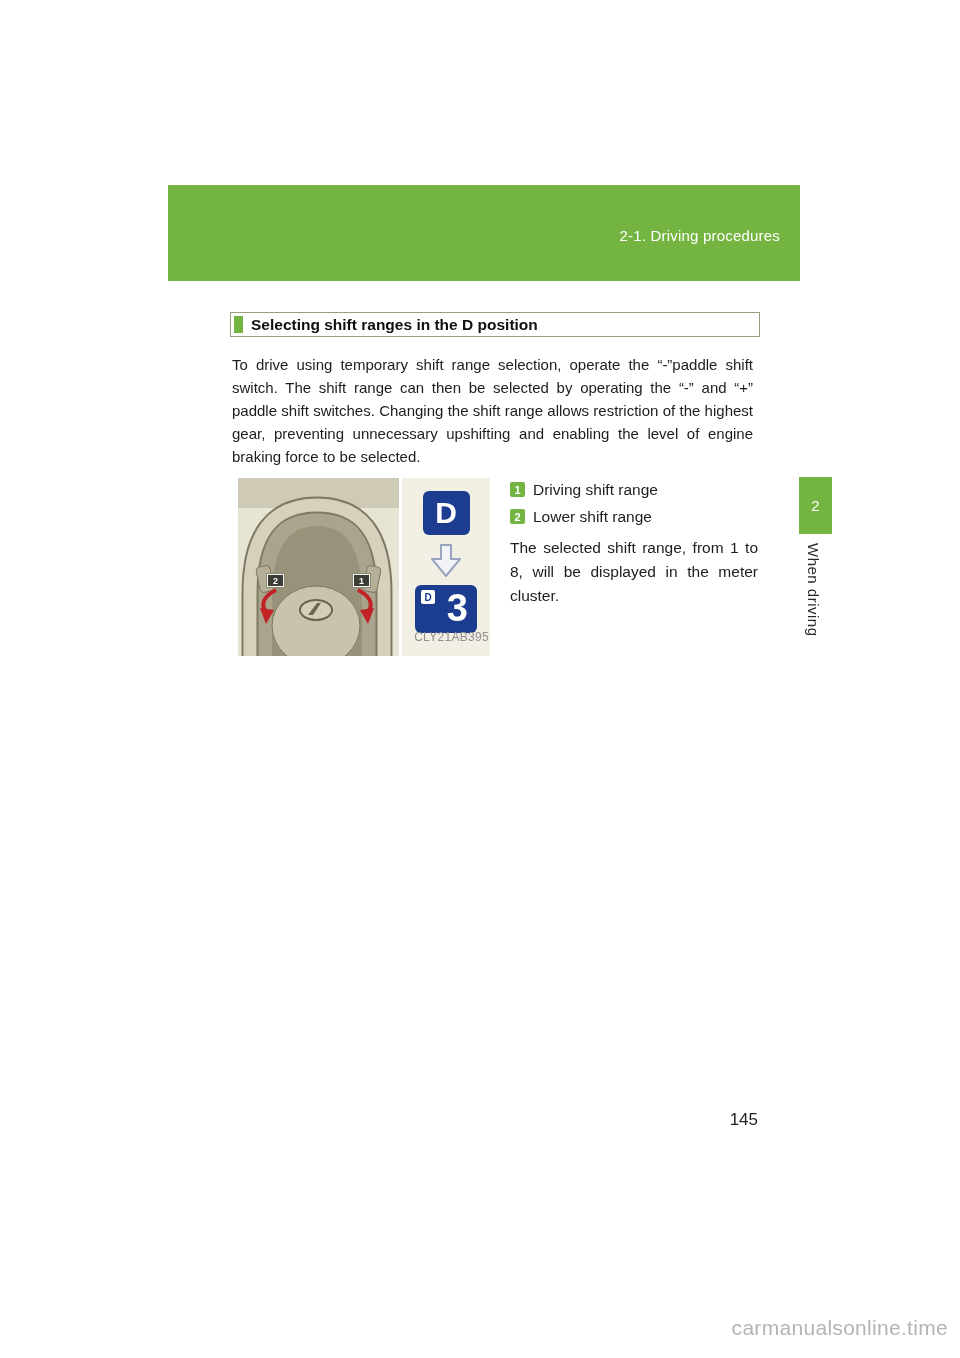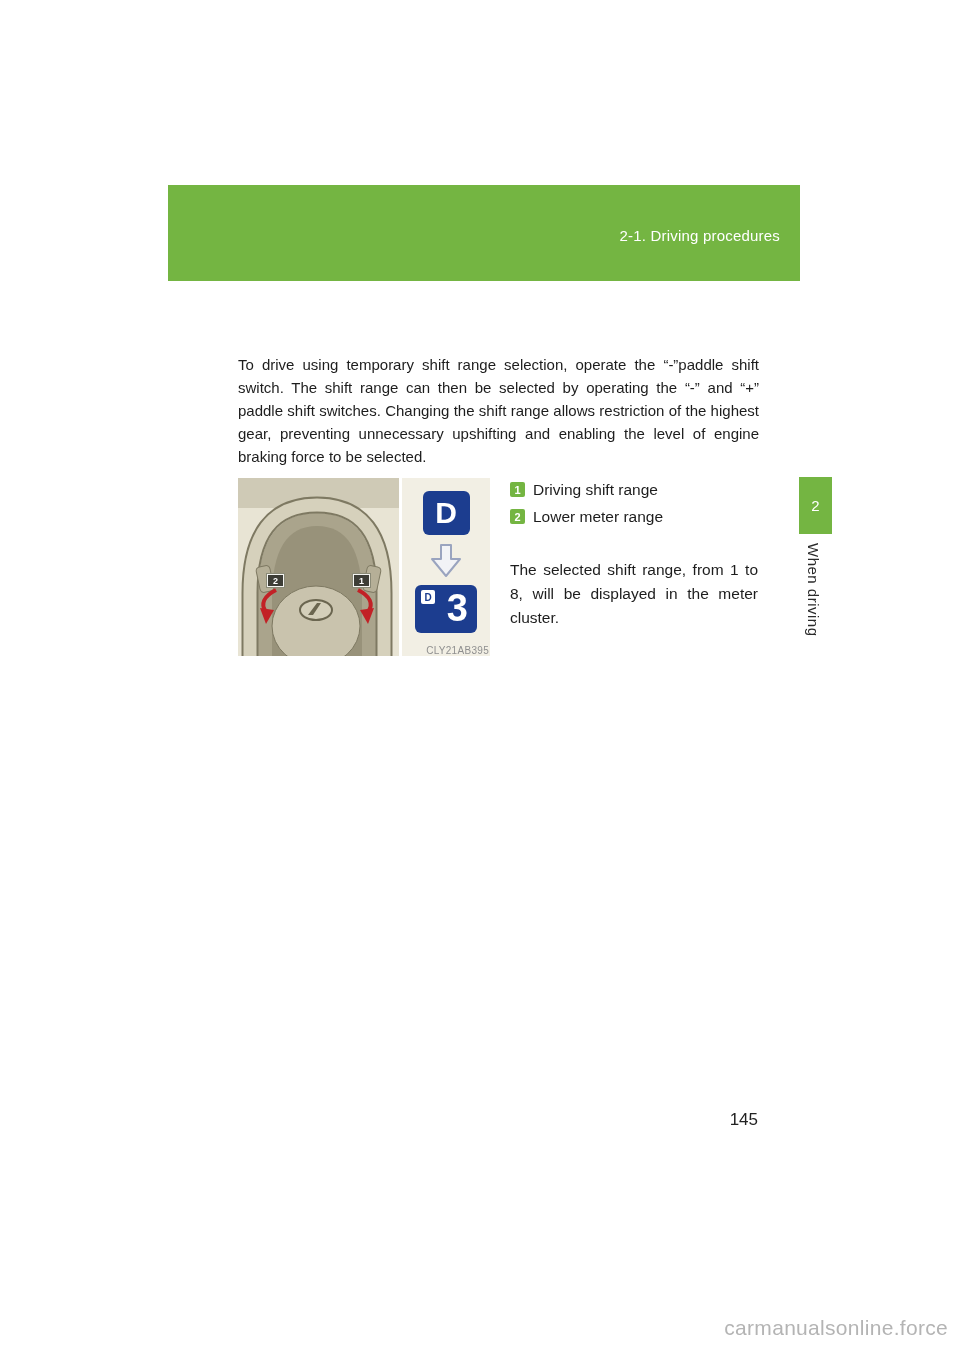--- a/index.html
+++ b/index.html
@@ -49,21 +49,21 @@
   }
   .section-title {
     font-size: 15.5px;
     font-weight: bold;
     color: #0f0f0f;
   }
 
   
   .intro {
     position: absolute;
-    left: 238px; top: 353px;
+    left: 232px; top: 353px;
     width: 521px;
     font-size: 15px;
     line-height: 23px;
     color: #1d1d1d;
     text-align: justify;
   }
 
   
   .figure {
     position: absolute;
@@ -134,22 +134,22 @@
   .disp-num {
     position: absolute;
     right: 9px; top: 50%;
     transform: translateY(-52%);
     color: #ffffff;
     font-size: 38px;
     font-weight: bold;
   }
   .fig-code {
     position: absolute;
-    right: 1px; bottom: 0;
-    font-size: 10px;
+    right: 1px; bottom: 12px;
+    font-size: 12px;
     color: #8f8f8f;
     letter-spacing: 0.3px;
   }
 
   
   .right-col {
     position: absolute;
     left: 510px; top: 478px;
     width: 248px;
     color: #1d1d1d;
@@ -170,21 +170,21 @@
     align-items: center;
     justify-content: center;
     flex-shrink: 0;
     margin: 4px 8px 0 0;
   }
   .bullet-text {
     font-size: 15.5px;
     line-height: 24px;
   }
   .rc-para {
-    margin-top: 29px;
+    margin-top: 7px;
     font-size: 15.5px;
     line-height: 24px;
     text-align: justify;
   }
 
   
   .chapter-tab {
     position: absolute;
     left: 799px; top: 477px;
     width: 33px; height: 57px;
@@ -223,20 +223,24 @@
 </style>
 </head>
 <body>
 
 <div class="page">
 
   <div class="header-band">
     <span class="header-text">2-1. Driving procedures</span>
   </div>
 
+  <div class="section-title-box">
+    <span class="section-accent"></span>
+    <span class="section-title">Selecting shift ranges in the D position</span>
+  </div>
 
   <p class="intro">To drive using temporary shift range selection, operate the “-”paddle shift switch. The shift range can then be selected by operating the “-” and “+” paddle shift switches. Changing the shift range allows restriction of the highest gear, preventing unnecessary upshifting and enabling the level of engine braking force to be selected.</p>
 
   <div class="figure">
     <div class="fig-left">
       <svg width="161" height="178" viewBox="0 0 161 178">
         <rect x="0" y="0" width="161" height="178" fill="#e8e4d4"></rect>
         <rect x="0" y="0" width="161" height="30" fill="#cfcab6"></rect>
         <path d="M 20 178 V 116 Q 20 35 79 35 Q 138 35 138 116 V 178 Z" fill="#aaa48c"></path>
         <path d="M 34 178 V 120 Q 34 48 79 48 Q 124 48 124 120 V 178 Z" fill="#98927a"></path>
@@ -269,24 +273,24 @@
     </div>
   </div>
 
   <div class="right-col">
     <div class="bullet">
       <span class="bullet-marker">1</span>
       <span class="bullet-text">Driving shift range</span>
     </div>
     <div class="bullet">
       <span class="bullet-marker">2</span>
-      <span class="bullet-text">Lower meter range</span>
+      <span class="bullet-text">Lower shift range</span>
     </div>
     <p class="rc-para">The selected shift range, from 1 to 8, will be displayed in the meter cluster.</p>
   </div>
 
   <div class="chapter-tab">2</div>
   <div class="chapter-label">When driving</div>
 
   <div class="page-number">145</div>
-  <div class="watermark">carmanualsonline.force</div>
+  <div class="watermark">carmanualsonline.time</div>
 
 </div>
 
 </body></html>

